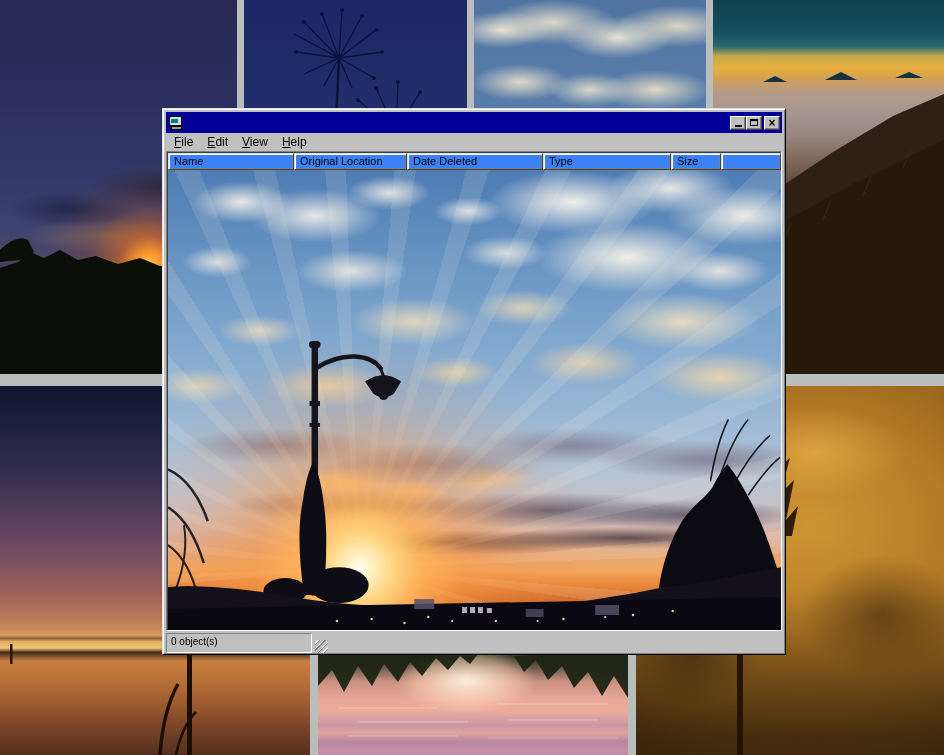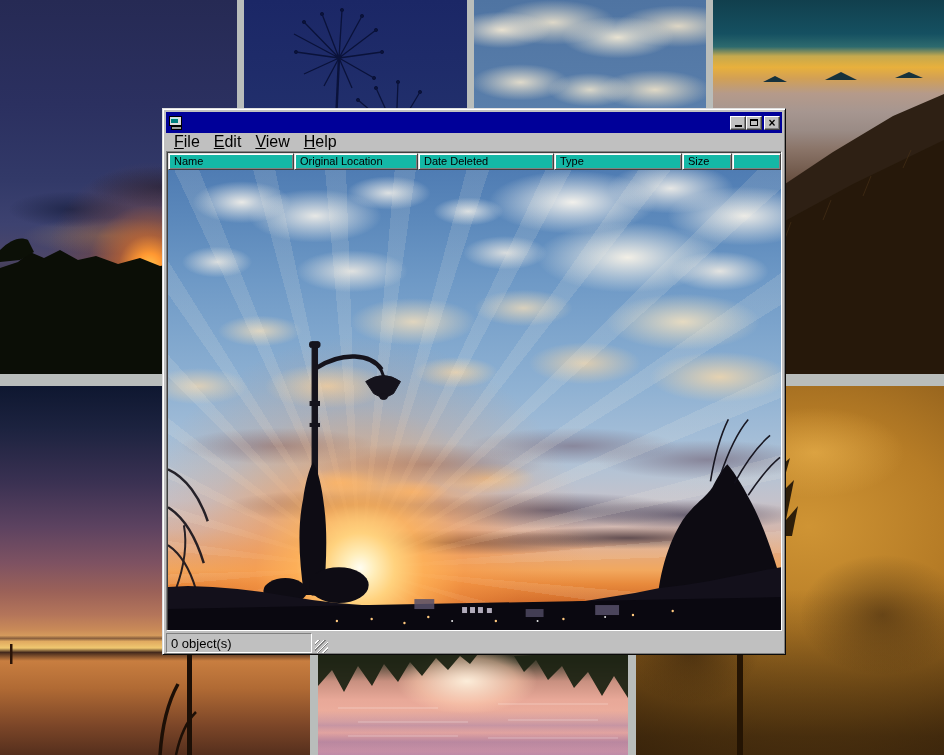--- a/index.html
+++ b/index.html
@@ -71,27 +71,27 @@
   .title-text{color:#fff;font-size:12px;font-weight:bold;flex:1 1 auto;white-space:nowrap;overflow:hidden;}
   .controls{display:flex;flex:0 0 auto;}
   .tb-btn{width:16px;height:14px;background:#c0c0c0;border:1px solid;border-color:#fff #404040 #404040 #fff;
           box-shadow:inset -1px -1px 0 #808080;padding:0;display:flex;align-items:center;justify-content:center;
           font-family:"Liberation Sans",sans-serif;}
   .tb-btn.close{margin-left:2px;}
   .g-min{width:7px;height:2px;background:#000;margin-top:7px;}
   .g-max{width:8px;height:7px;border:1px solid #000;border-top-width:2px;box-sizing:border-box;}
   .g-close{font-size:12px;font-weight:bold;line-height:10px;color:#000;}
   .menubar{height:18px;display:flex;align-items:center;padding-left:1px;background:#c0c0c0;}
-  .menu-item{font-size:16px;color:#000;padding:1px 7px;cursor:default;}
+  .menu-item{font-size:12px;color:#000;padding:1px 7px;cursor:default;}
   .menu-item u{text-decoration:underline;}
   .listarea{height:478px;border:1px solid;border-color:#808080 #fff #fff #808080;
             box-shadow:inset 1px 1px 0 #404040;background:#fff;position:relative;overflow:hidden;}
   .headers{display:flex;height:17px;background:#c0c0c0;position:relative;z-index:2;margin:1px 0 0 1px;width:calc(100% - 1px);}
   .hcell{box-sizing:border-box;height:17px;line-height:15px;font-size:11px;color:#000;padding:0 5px;
-         background:#14b8a6;border:1px solid;border-color:#dfdfdf #404040 #404040 #dfdfdf;
+         background:#3b82f6;border:1px solid;border-color:#dfdfdf #404040 #404040 #dfdfdf;
          box-shadow:inset 1px 1px 0 #fff, inset -1px -1px 0 #808080;white-space:nowrap;overflow:hidden;}
   .hcell.right{text-align:left;}
   .viewport{position:absolute;left:1px;top:18px;right:0;bottom:0;overflow:hidden;
     background:
       
       radial-gradient(circle at 31.3% 86.5%, #fffdf2 0%, #ffeebb 2.5%, #ffd27e 6%, rgba(255,176,86,.85) 11%, rgba(248,150,70,.5) 18%, rgba(240,140,70,.18) 28%, rgba(0,0,0,0) 40%),
       
       repeating-conic-gradient(from 235deg at 31.3% 86.5%, rgba(255,246,228,.12) 0deg 3deg, rgba(255,246,228,0) 3deg 10deg),
       
       radial-gradient(70px 30px ellipse at 12% 7%, rgba(246,242,234,.92), rgba(0,0,0,0) 70%),
@@ -127,21 +127,21 @@
       radial-gradient(180px 24px ellipse at 30% 73%, rgba(84,78,100,.85), rgba(0,0,0,0) 70%),
       radial-gradient(200px 26px ellipse at 62% 74%, rgba(84,78,100,.82), rgba(0,0,0,0) 70%),
       radial-gradient(160px 22px ellipse at 85% 75%, rgba(80,74,96,.8), rgba(0,0,0,0) 70%),
       radial-gradient(240px 18px ellipse at 45% 81%, rgba(58,46,58,.8), rgba(0,0,0,0) 70%),
       radial-gradient(200px 16px ellipse at 75% 80%, rgba(58,46,58,.75), rgba(0,0,0,0) 70%),
       
       linear-gradient(180deg,#4f7cb3 0%,#5d8abc 12%,#6e99c6 24%,#7fa6cd 36%,#90b2d3 48%,#a3bdd7 58%,#b5c3d4 66%,#c4c2cb 72%,#d3b7ae 78%,#e3a87e 83%,#f2a85e 87%,#e88a3c 90%,#d06a28 94%,#b85a22 100%);}
   .viewport svg{position:absolute;inset:0;width:100%;height:100%;}
   .statusbar{margin-top:2px;height:20px;display:flex;align-items:stretch;}
   .spanel{box-sizing:border-box;border:1px solid;border-color:#808080 #fff #fff #808080;
-          font-size:13px;color:#000;padding:2px 4px 0 4px;white-space:nowrap;overflow:hidden;}
+          font-size:10px;color:#000;padding:2px 4px 0 4px;white-space:nowrap;overflow:hidden;}
   .spanel.p1{width:146px;margin-right:2px;flex:0 0 auto;}
   .spanel.p2{flex:1 1 auto;}
   .grip{width:13px;height:13px;align-self:flex-end;margin-left:1px;flex:0 0 auto;
         background:repeating-linear-gradient(135deg, rgba(0,0,0,0) 0 2px, #fff 2px 3px, #808080 3px 4px);}
 </style>
 </head>
 <body>
 
 <div id="stage">
 
@@ -248,21 +248,21 @@
     <div class="menubar">
       <span class="menu-item"><u>F</u>ile</span>
       <span class="menu-item"><u>E</u>dit</span>
       <span class="menu-item"><u>V</u>iew</span>
       <span class="menu-item"><u>H</u>elp</span>
     </div>
 
     <div class="listarea">
       <div class="headers">
         <div class="hcell" style="width:126px">Name</div>
-        <div class="hcell" style="width:124px">Original Location</div>
+        <div class="hcell" style="width:113px">Original Location</div>
         <div class="hcell" style="width:136px">Date Deleted</div>
         <div class="hcell" style="width:128px">Type</div>
         <div class="hcell right" style="width:50px">Size</div>
         <div class="hcell" style="flex:1 1 auto"></div>
       </div>
 
       <div class="viewport">
         <svg viewBox="0 0 617 461" preserveAspectRatio="none">
 
           <g stroke="#141119" fill="none" opacity="0.9">

